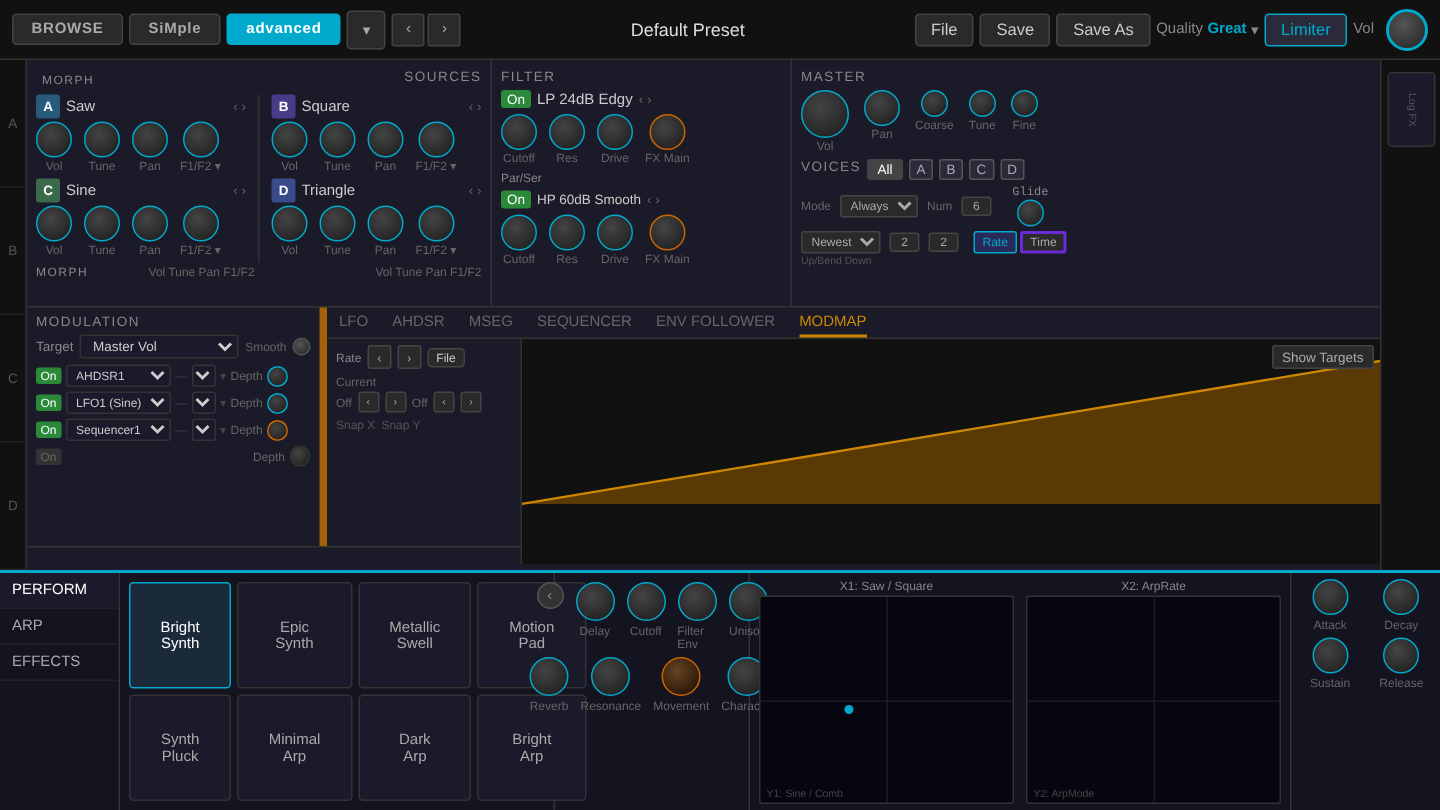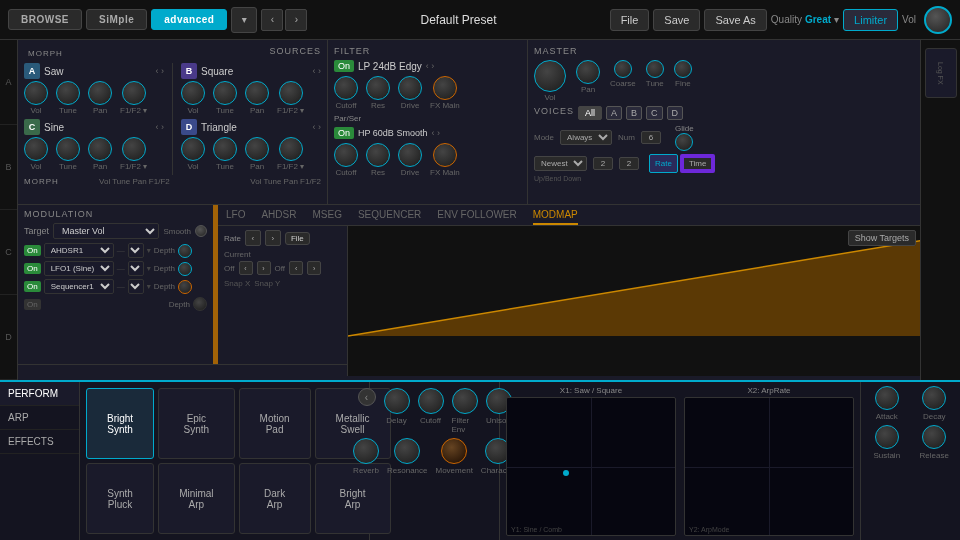--- a/index.html
+++ b/index.html
@@ -349,21 +349,21 @@
       padding: 1px 5px;
       background: #2a2a5a;
       border: 1px solid #00aacc;
       color: #00aacc;
       font-size: 8px;
       border-radius: 2px;
     }
     .time-btn {
       padding: 1px 5px;
       background: #2a2a2a;
-      border: 4px solid #6d28d9;
+      border: 2px solid #6d28d9;
       color: #aaa;
       font-size: 8px;
       border-radius: 2px;
     }
 
     
     .mod-section {
       display: flex;
       height: 160px;
       border-bottom: 1px solid #333;
@@ -911,21 +911,21 @@
             <button class="voice-letter">D</button>
           </div>
           <div class="voices-row" style="gap:6px; margin-bottom:3px;">
             <span style="font-size:8px;color:#666;">Mode</span>
             <select class="mini-select">
               <option>Always</option>
             </select>
             <span style="font-size:8px;color:#666;">Num</span>
             <div class="mini-num">6</div>
             <div class="glide-section" style="margin-left:8px;">
-              <span style="font-size:8px;color:#888;">Glide</span>
+              <span style="font-size:8px;color:#888;font-family:Liberation Mono, monospace;">Glide</span>
               <div class="knob small"></div>
             </div>
           </div>
           <div class="voices-row" style="gap:6px;">
             <select class="mini-select">
               <option>Newest</option>
             </select>
             <div class="mini-num">2</div>
             <div class="mini-num">2</div>
             <div class="rate-time-row" style="margin-left:4px;">
@@ -1060,22 +1060,22 @@
 
   <div class="perform-left">
     <div class="perf-btn active">PERFORM</div>
     <div class="perf-btn">ARP</div>
     <div class="perf-btn">EFFECTS</div>
   </div>
 
   <div class="presets-grid">
     <div class="preset-cell selected">Bright Synth</div>
     <div class="preset-cell">Epic Synth</div>
+    <div class="preset-cell">Metallic Swell</div>
     <div class="preset-cell">Motion Pad</div>
-    <div class="preset-cell">Metallic Swell</div>
     <div class="preset-cell">Synth Pluck</div>
     <div class="preset-cell">Minimal Arp</div>
     <div class="preset-cell">Dark Arp</div>
     <div class="preset-cell">Bright Arp</div>
   </div>
 
   <div class="perform-controls">
     <div class="perf-knob-row">
       <div class="perf-knob-group">
         <div class="perf-knob" style="width:18px;height:18px;border-radius:50%;background:#333;border:1px solid #555;display:flex;align-items:center;justify-content:center;font-size:10px;color:#888;">‹</div>

